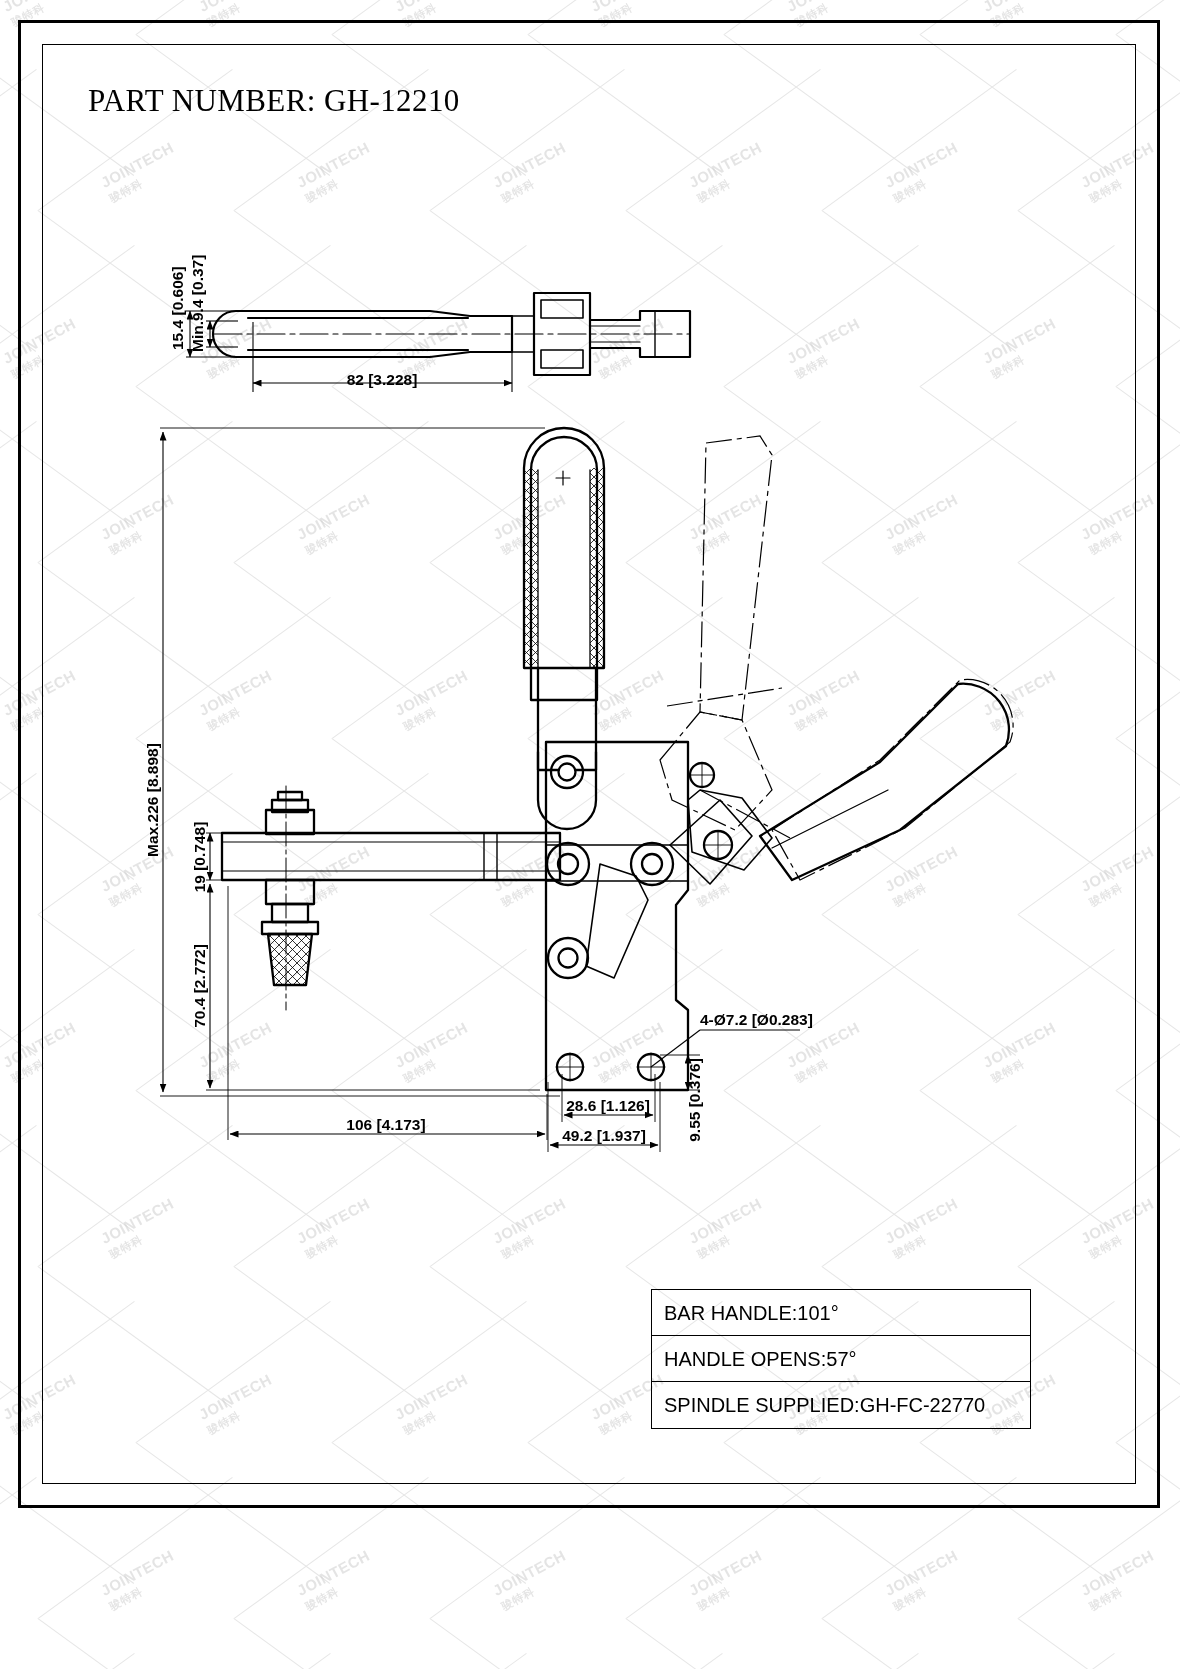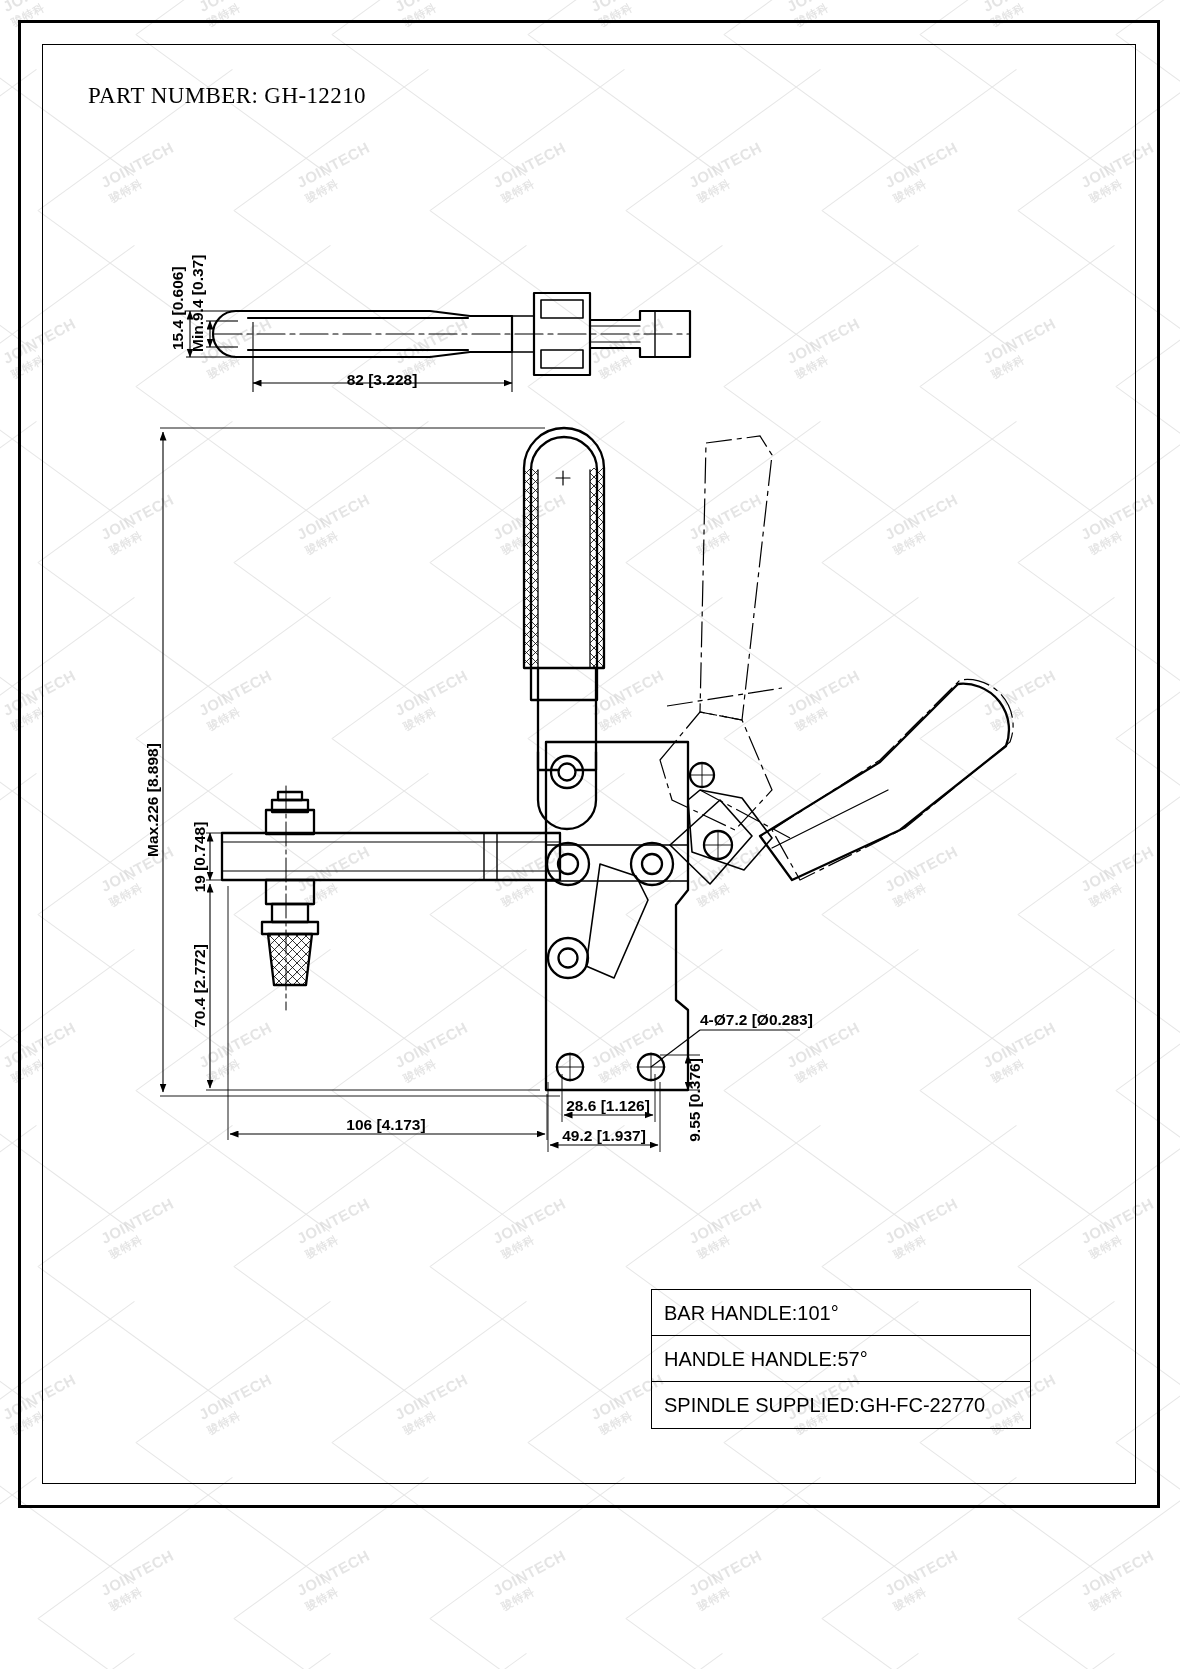--- a/index.html
+++ b/index.html
@@ -11,21 +11,21 @@
   .frame-outer{position:absolute;left:18px;top:20px;width:1142px;height:1488px;border:3px solid #000;box-sizing:border-box;}
   .frame-inner{position:absolute;left:42px;top:44px;width:1094px;height:1440px;border:1px solid #000;box-sizing:border-box;}
 
   
   #watermarks{position:absolute;left:0;top:0;width:1180px;height:1669px;overflow:hidden;pointer-events:none;}
   .wm{position:absolute;font-family:"Liberation Sans",sans-serif;font-weight:bold;color:#cfcfcf;opacity:.55;white-space:nowrap;transform:rotate(-28deg);transform-origin:left top;}
   .wm .en{font-size:15px;letter-spacing:.5px;}
   .wm .cn{font-size:11px;letter-spacing:1px;display:block;margin-top:1px;}
   .wmx{position:absolute;border-top:1px solid #e6e6e6;width:240px;transform-origin:left top;}
 
-  .title{position:absolute;left:88px;top:83px;font-family:"Liberation Serif",serif;font-size:23px;color:#000;letter-spacing:.4px;white-space:nowrap;}
+  .title{position:absolute;left:88px;top:83px;font-family:"Liberation Serif",serif;font-size:31px;color:#000;letter-spacing:.4px;white-space:nowrap;}
 
   
   #drawing{position:absolute;left:0;top:0;width:1180px;height:1669px;}
 
   
   .note-table{position:absolute;left:651px;top:1289px;width:380px;border:1.4px solid #000;box-sizing:border-box;background:rgba(255,255,255,0);}
   .note-row{height:46px;line-height:46px;border-bottom:1.4px solid #000;box-sizing:border-box;padding-left:12px;font-size:20px;color:#000;white-space:nowrap;}
   .note-row:last-child{border-bottom:none;}
 
   .dim{font-family:"Liberation Sans",sans-serif;font-weight:bold;font-size:15.5px;fill:#000;}
@@ -407,17 +407,17 @@
     <text class="dim-v" x="205" y="986" transform="rotate(-90 205 986)" text-anchor="middle">70.4 [2.772]</text>
     <text class="dim" x="386" y="1130" text-anchor="middle">106 [4.173]</text>
     <text class="dim" x="604" y="1141" text-anchor="middle">49.2 [1.937]</text>
     <text class="dim" x="608" y="1111" text-anchor="middle">28.6 [1.126]</text>
     <text class="dim-v" x="700" y="1100" transform="rotate(-90 700 1100)" text-anchor="middle">9.55 [0.376]</text>
     <text class="dim" x="700" y="1025" text-anchor="start">4-Ø7.2 [Ø0.283]</text>
   </svg>
 
   <div class="note-table">
     <div class="note-row">BAR HANDLE:101°</div>
-    <div class="note-row">HANDLE HANDLE:57°</div>
+    <div class="note-row">HANDLE OPENS:57°</div>
     <div class="note-row">SPINDLE SUPPLIED:GH-FC-22770</div>
   </div>
 
 </div>
 
 </body></html>

